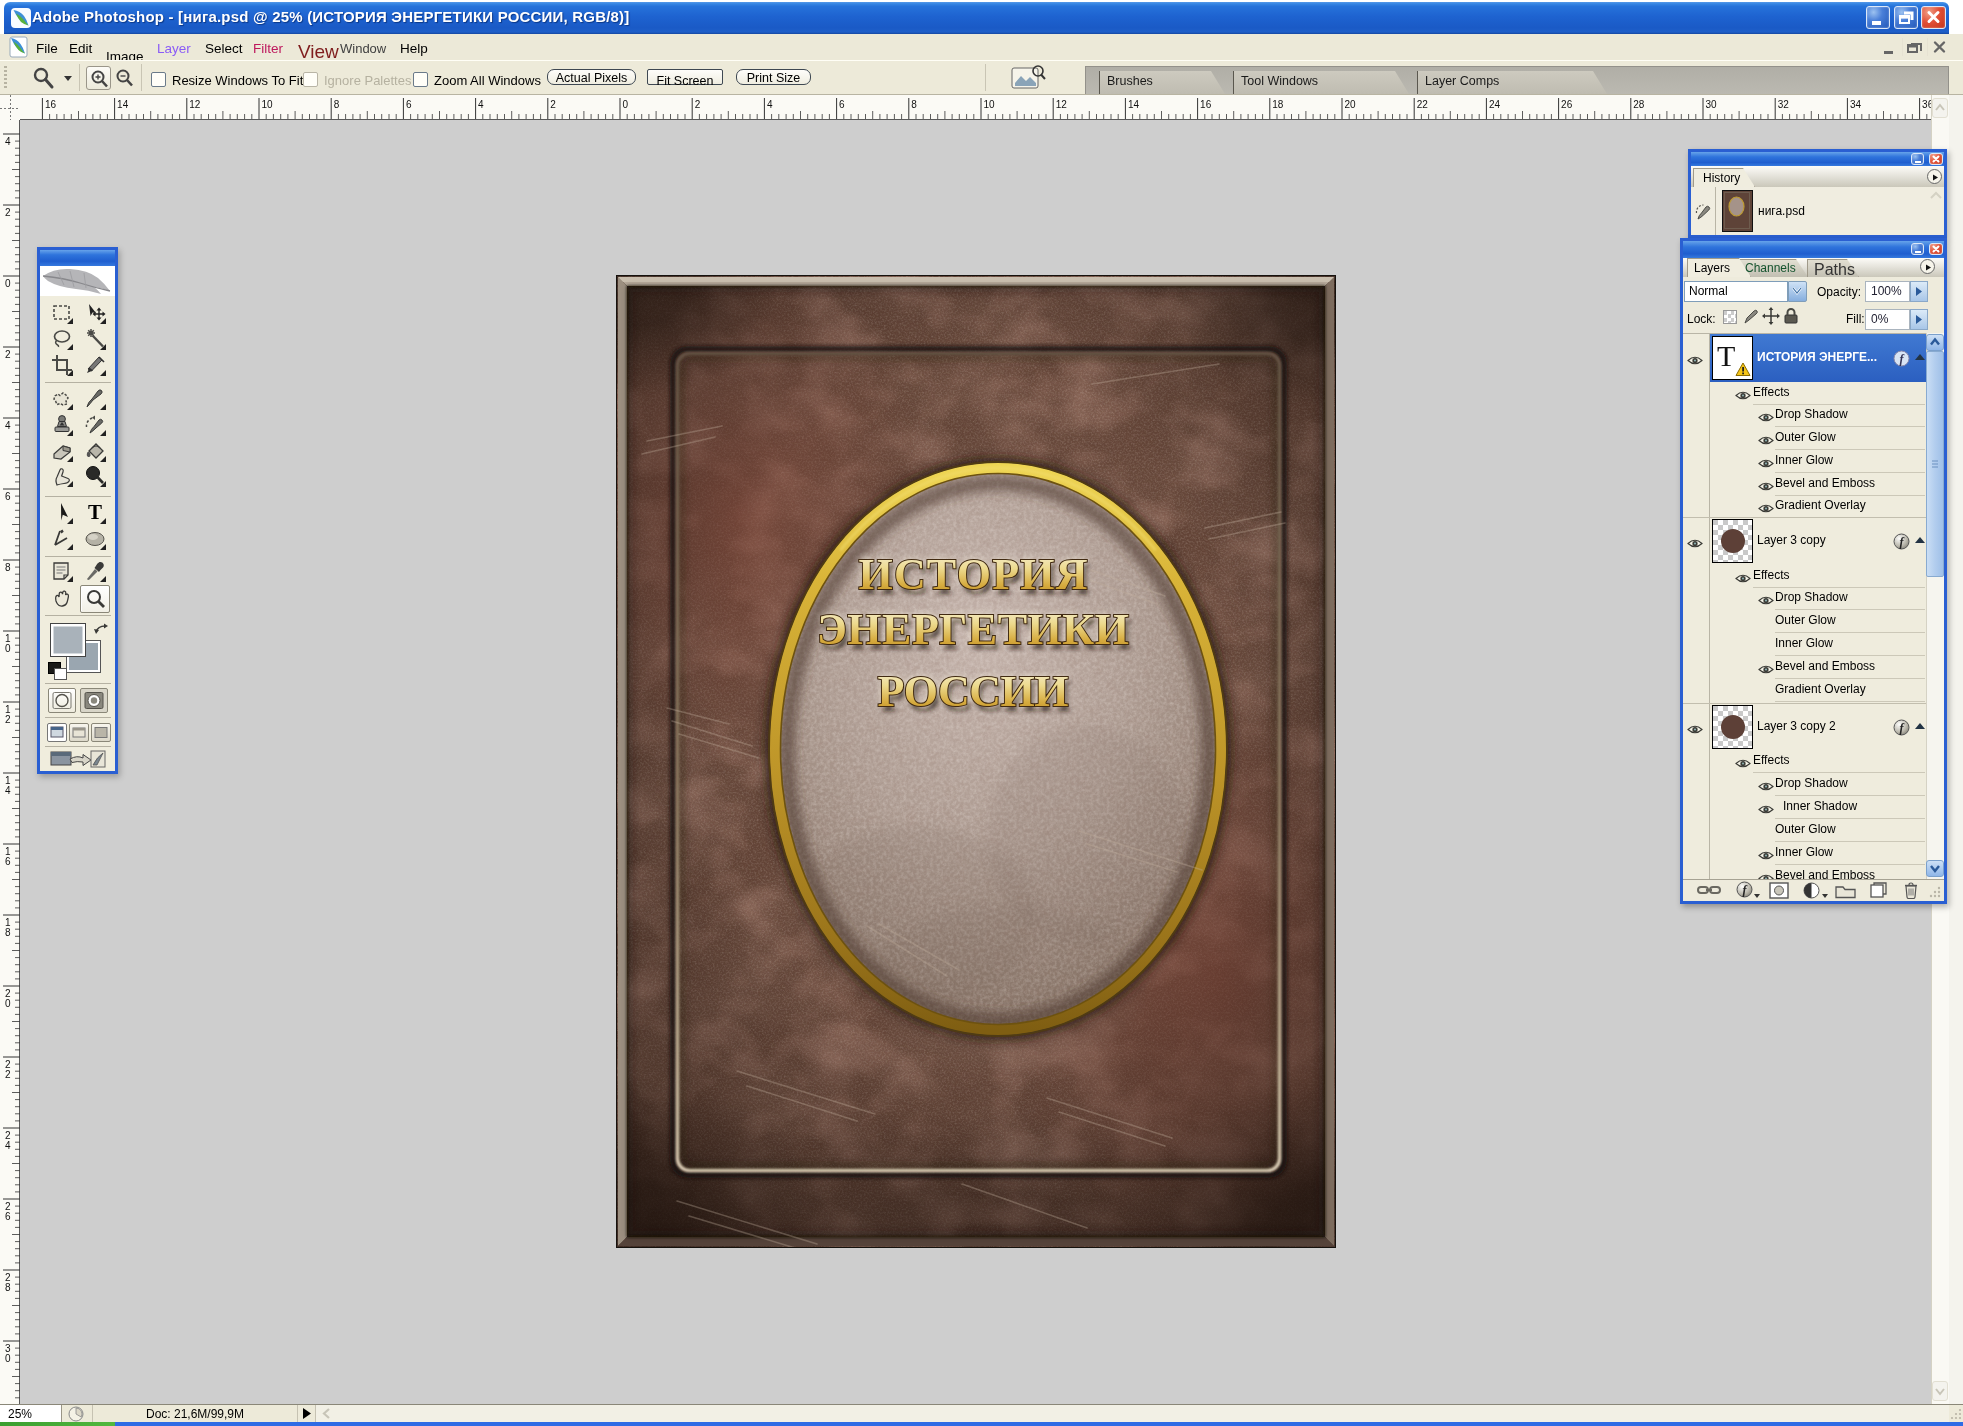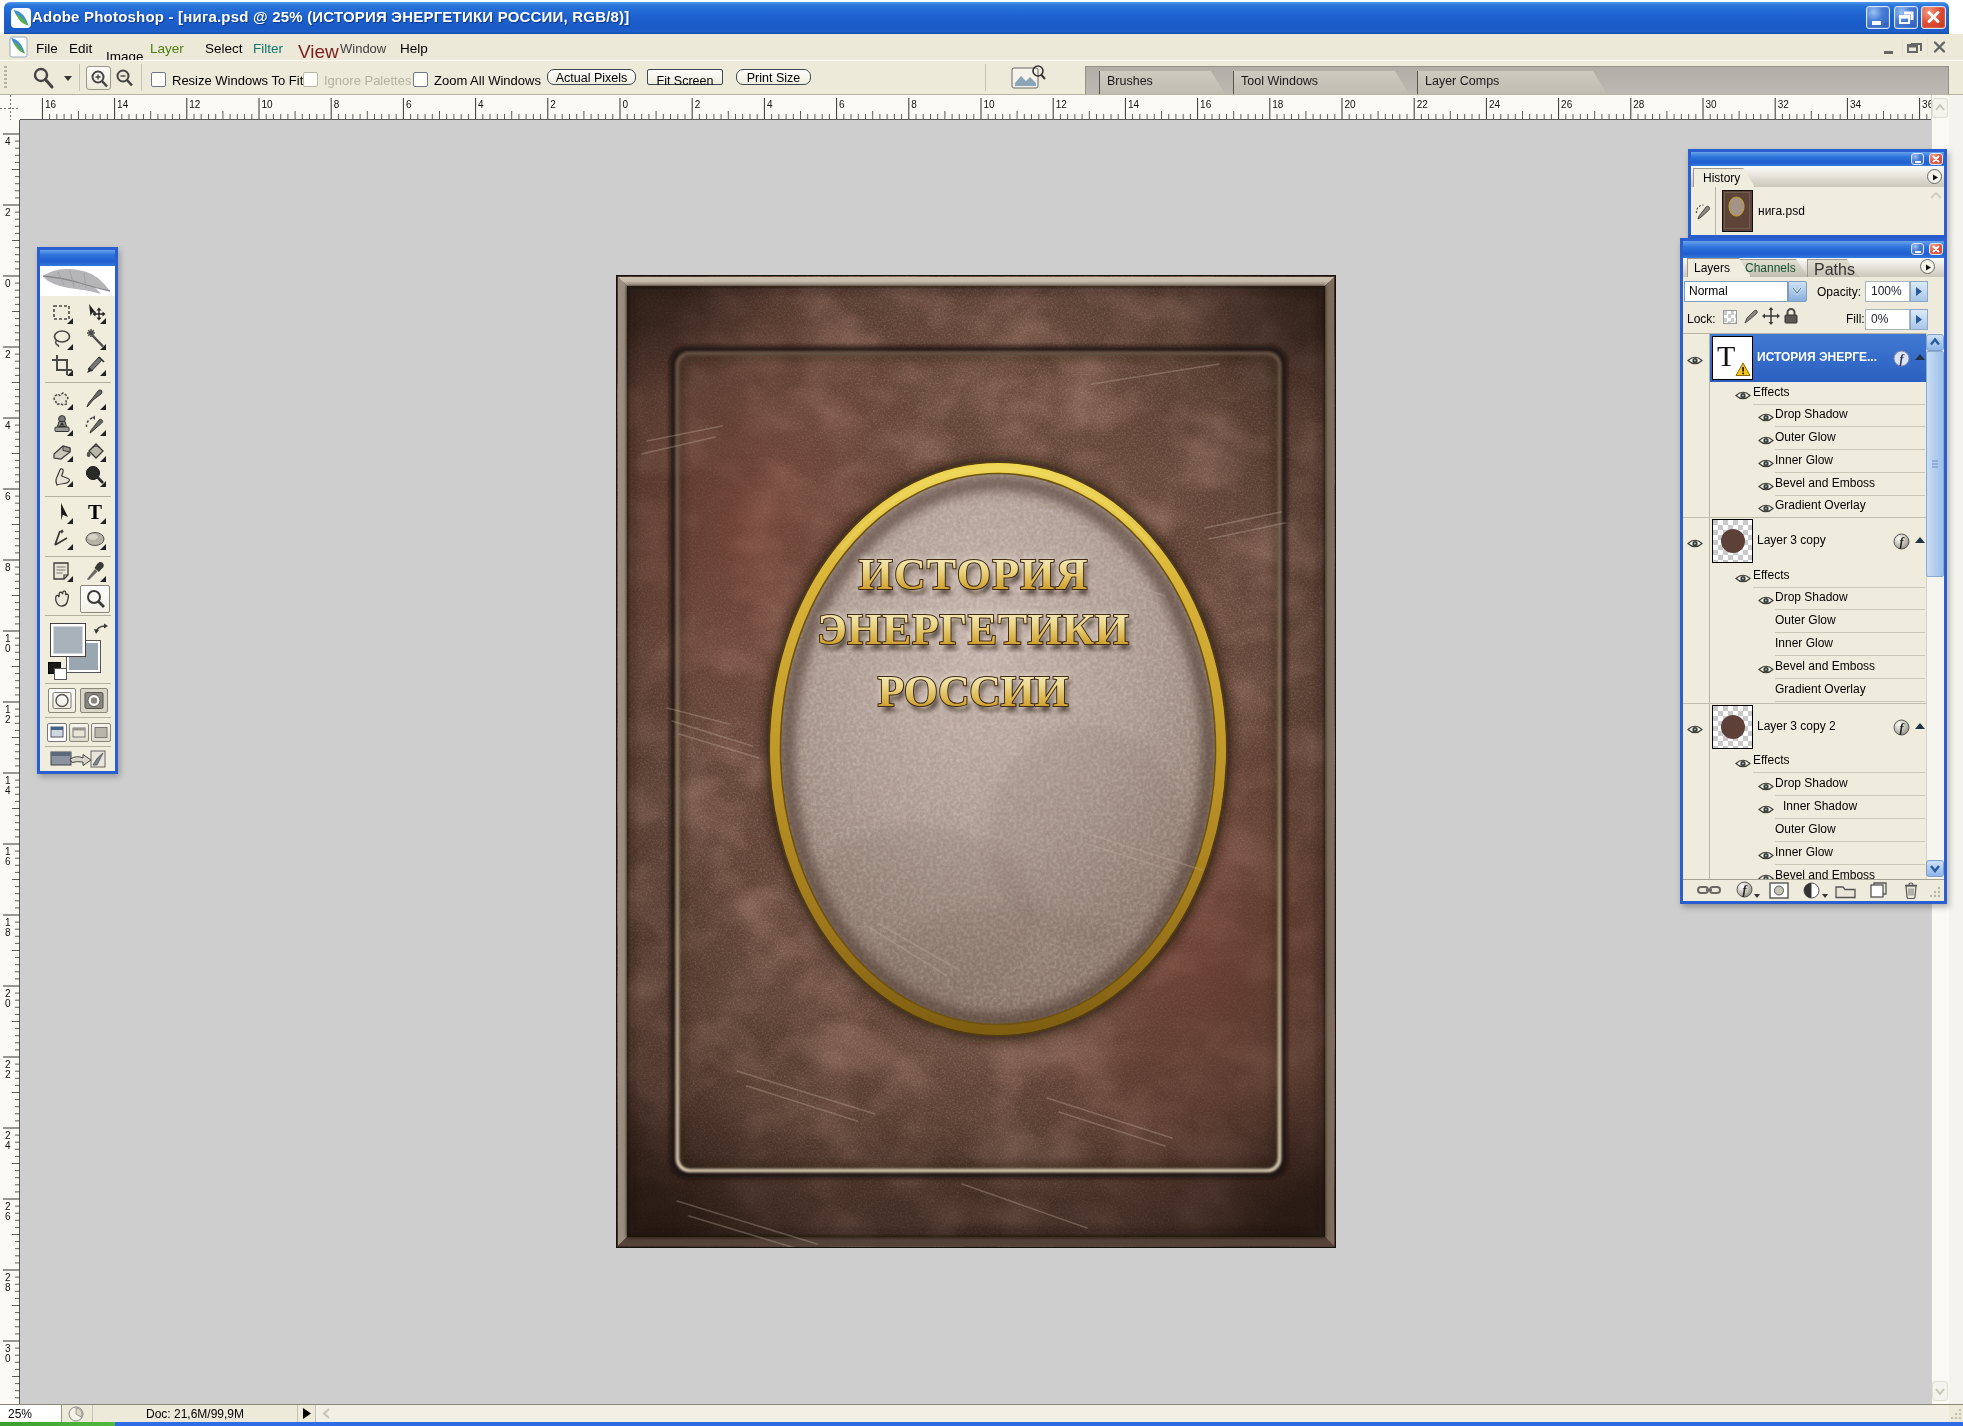--- a/index.html
+++ b/index.html
@@ -35,23 +35,23 @@
       </svg></div>
 <div class="abs" style="left:0;top:34px;width:1963px;height:26px;background:#ece9d8"></div>
 <svg class="abs" style="left:8px;top:36px" width="21" height="22" viewBox="0 0 21 22">
 <rect x="2" y="1" width="17" height="20" rx="2" fill="#fff" stroke="#9ab"></rect>
 <path d="M3 2 Q9 3 12.5 8 Q15.5 12 17 17.5 Q12 15.5 9 12 Q5.5 8 3 2Z" fill="#3d8fd6"></path>
 <path d="M5.5 5.5 Q10 8 12.5 12 Q14.5 15 17 17.5 Q13 16.5 10.5 14 Q7.5 11 5.5 5.5Z" fill="#59b03c"></path>
 </svg>
 <div class="abs" style="left:36px;top:41px;font-size:13.5px;color:#000">File</div>
 <div class="abs" style="left:69px;top:41px;font-size:13.5px;color:#000">Edit</div>
 <div class="abs" style="left:106px;top:49px;font-size:13.5px;color:#000">Image</div>
-<div class="abs" style="left:150px;top:41px;font-size:13.5px;color:#4d7c0f">Layer</div>
+<div class="abs" style="left:157px;top:41px;font-size:13.5px;color:#8b5cf6">Layer</div>
 <div class="abs" style="left:205px;top:41px;font-size:13.5px;color:#000">Select</div>
-<div class="abs" style="left:253px;top:41px;font-size:13.5px;color:#0f766e">Filter</div>
+<div class="abs" style="left:253px;top:41px;font-size:13.5px;color:#be185d">Filter</div>
 <div class="abs" style="left:298px;top:41px;font-size:19px;color:#7f1d1d">View</div>
 <div class="abs" style="left:340px;top:41px;font-size:13px;color:#404040">Window</div>
 <div class="abs" style="left:400px;top:41px;font-size:13.5px;color:#000">Help</div>
 <svg class="abs" style="left:1878px;top:36px" width="76" height="22">
 <g fill="none" stroke="#e6e2d2" stroke-width="1">
         <path d="M24.5 2 V20 M49.5 2 V20"></path>
       </g>
 <rect x="6" y="15" width="9" height="3" fill="#666"></rect>
 <g fill="none" stroke="#666" stroke-width="2">
         <path d="M33 8 h10 v7"></path>

